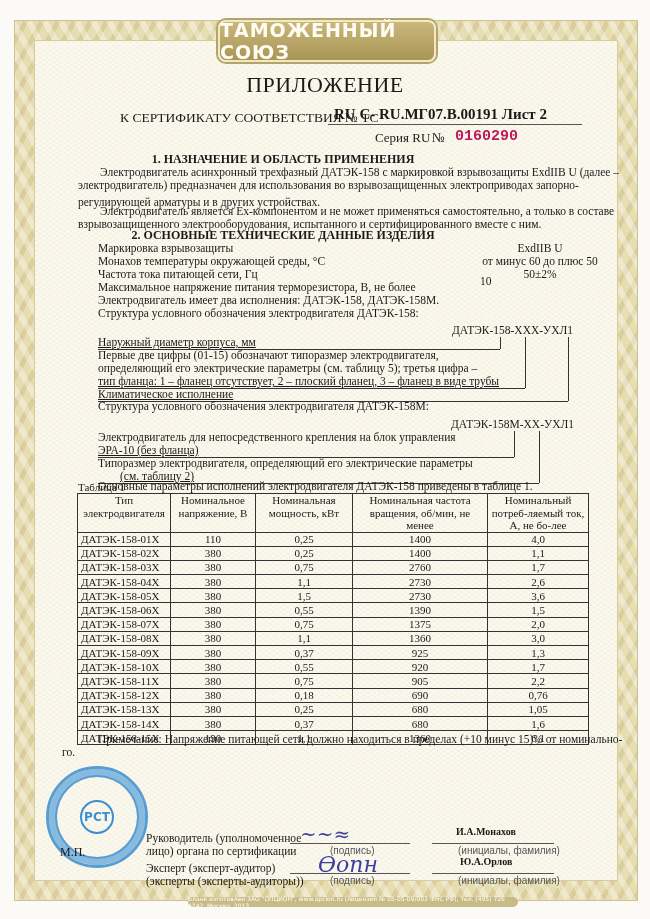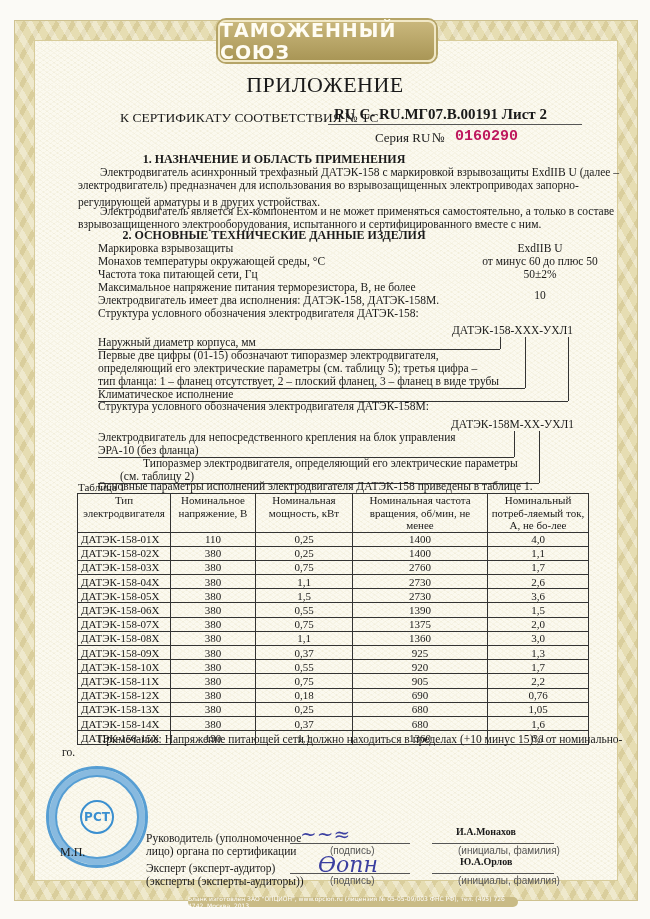--- a/index.html
+++ b/index.html
@@ -21,23 +21,23 @@
     background:linear-gradient(#c9b77c,#a99656); border:2px solid #f1e8c6; border-radius:8px;
     box-shadow:0 0 0 2px #b5a467; display:flex; align-items:center; justify-content:center;
     color:#fffdf3; font-family:"DejaVu Sans", sans-serif; font-weight:bold; font-size:19px; letter-spacing:1px; }
   .abs { position:absolute; white-space:nowrap; }
   .title { left:0; width:650px; top:72px; text-align:center; font-size:22px; letter-spacing:0.5px; }
   .cert-line { left:120px; top:110px; font-size:13.5px; }
   .cert-num { left:334px; top:106px; font-size:15px; font-weight:bold; }
   .cert-underline { position:absolute; left:328px; top:124px; width:254px; border-top:1px solid #555; }
   .series { left:375px; top:130px; font-size:13px; }
   .series-num { left:455px; top:128px; font-size:15px; color:#be185d; font-family:"Liberation Mono", monospace; font-weight:bold; }
-  .h { left:4px; width:540px; text-align:center; font-size:12px; font-weight:bold; }
+  .h { left:13px; width:540px; text-align:center; font-size:12px; font-weight:bold; }
   .p { font-size:11.5px; }
-  .u { }
+  .u { text-decoration:underline; }
   .line { position:absolute; border-color:#333; border-style:solid; border-width:0; }
   table.spec { position:absolute; left:77px; top:493px; width:512px; border-collapse:collapse; font-size:11px; }
   table.spec th, table.spec td { border:1px solid #333; text-align:center; padding:0 2px; font-weight:normal; }
   table.spec th { line-height:12.5px; vertical-align:top; }
   table.spec td { height:13.2px; line-height:12px; }
   table.spec td:first-child { text-align:left; padding-left:3px; }
   .stamp { position:absolute; left:46px; top:766px; width:96px; height:96px; border-radius:50%;
     border:3px solid #3a8fd0; box-shadow: inset 0 0 0 6px rgba(255,255,255,0.3), inset 0 0 0 8px #3a8fd0;
     opacity:0.85; }
   .stamp-core { position:absolute; left:80px; top:800px; width:30px; height:30px; border-radius:50%;
@@ -76,21 +76,21 @@
 <div class="abs p" style="left:78px;top:218px;">взрывозащищенного электрооборудования, испытанного и сертифицированного вместе с ним.</div>
 
 <div class="abs h" style="top:228px;">2. ОСНОВНЫЕ ТЕХНИЧЕСКИЕ ДАННЫЕ ИЗДЕЛИЯ</div>
 <div class="abs p" style="left:98px;top:242px;">Маркировка взрывозащиты</div>
 <div class="abs p" style="left:480px;top:242px;width:120px;text-align:center;">ExdIIB U</div>
 <div class="abs p" style="left:98px;top:255px;">Монахов температуры окружающей среды, °С</div>
 <div class="abs p" style="left:460px;top:255px;width:160px;text-align:center;">от минус 60 до плюс 50</div>
 <div class="abs p" style="left:98px;top:268px;">Частота тока питающей сети, Гц</div>
 <div class="abs p" style="left:480px;top:268px;width:120px;text-align:center;">50±2%</div>
 <div class="abs p" style="left:98px;top:281px;">Максимальное напряжение питания терморезистора, В, не более</div>
-<div class="abs p" style="left:480px;top:289px;width:120px;text-align:center;">10</div>
+<div class="abs p" style="left:480px;top:275px;width:120px;">10</div>
 <div class="abs p" style="left:98px;top:294px;">Электродвигатель имеет два исполнения: ДАТЭК-158, ДАТЭК-158М.</div>
 <div class="abs p" style="left:98px;top:307px;">Структура условного обозначения электродвигателя ДАТЭК-158:</div>
 
 <div class="abs p" style="left:452px;top:324px;">ДАТЭК-158-XXX-УХЛ1</div>
 <div class="abs p u" style="left:98px;top:336px;">Наружный диаметр корпуса, мм</div>
 <div class="line" style="left:98px;top:349px;width:402px;border-top-width:1px;"></div>
 <div class="line" style="left:500px;top:337px;height:12px;border-left-width:1px;"></div>
 <div class="abs p" style="left:98px;top:349px;">Первые две цифры (01-15) обозначают типоразмер электродвигателя,</div>
 <div class="abs p" style="left:98px;top:362px;">определяющий его электрические параметры (см. таблицу 5);  третья цифра –</div>
 <div class="abs p u" style="left:98px;top:375px;">тип фланца: 1 – фланец отсутствует, 2 – плоский фланец, 3 – фланец в виде трубы</div>
@@ -100,21 +100,21 @@
 <div class="line" style="left:98px;top:401px;width:470px;border-top-width:1px;"></div>
 <div class="line" style="left:568px;top:337px;height:64px;border-left-width:1px;"></div>
 
 <div class="abs p" style="left:98px;top:400px;">Структура условного обозначения электродвигателя ДАТЭК-158М:</div>
 
 <div class="abs p" style="left:451px;top:418px;">ДАТЭК-158М-XX-УХЛ1</div>
 <div class="abs p" style="left:98px;top:431px;">Электродвигатель для непосредственного крепления на блок управления</div>
 <div class="abs p u" style="left:98px;top:444px;">ЭРА-10 (без фланца)</div>
 <div class="line" style="left:98px;top:457px;width:416px;border-top-width:1px;"></div>
 <div class="line" style="left:514px;top:431px;height:26px;border-left-width:1px;"></div>
-<div class="abs p" style="left:98px;top:457px;margin-left:45px;">Типоразмер электродвигателя, определяющий его электрические параметры</div>
+<div class="abs p" style="left:98px;top:457px;">Типоразмер электродвигателя, определяющий его электрические параметры</div>
 <div class="abs p u" style="left:98px;top:470px;padding-left:22px;">(см. таблицу 2)</div>
 <div class="line" style="left:98px;top:483px;width:441px;border-top-width:1px;"></div>
 <div class="line" style="left:539px;top:431px;height:52px;border-left-width:1px;"></div>
 
 <div class="abs p" style="left:98px;top:480px;">Основные параметры исполнений электродвигателя  ДАТЭК-158 приведены в таблице 1.</div>
 
 <div class="abs p" style="left:98px;top:487px;margin-top:0;font-size:0;"></div>
 
 <div class="abs p" style="left:98px;top:492px;font-size:0;"></div>
 

